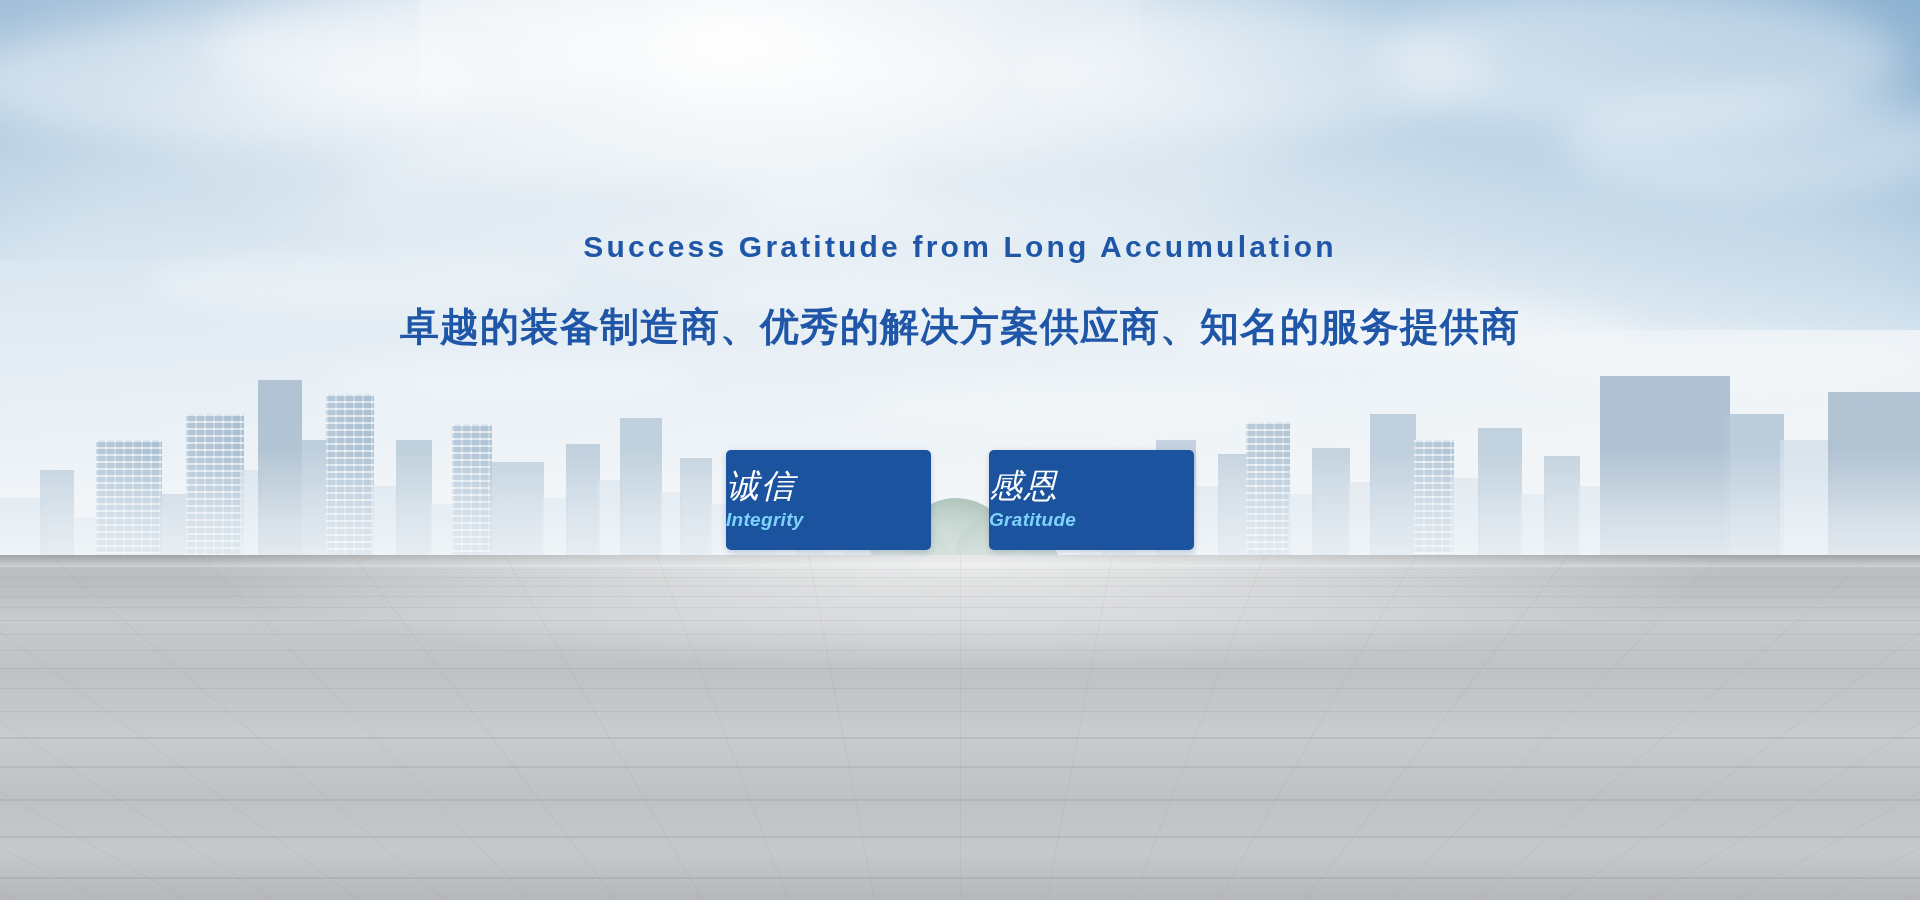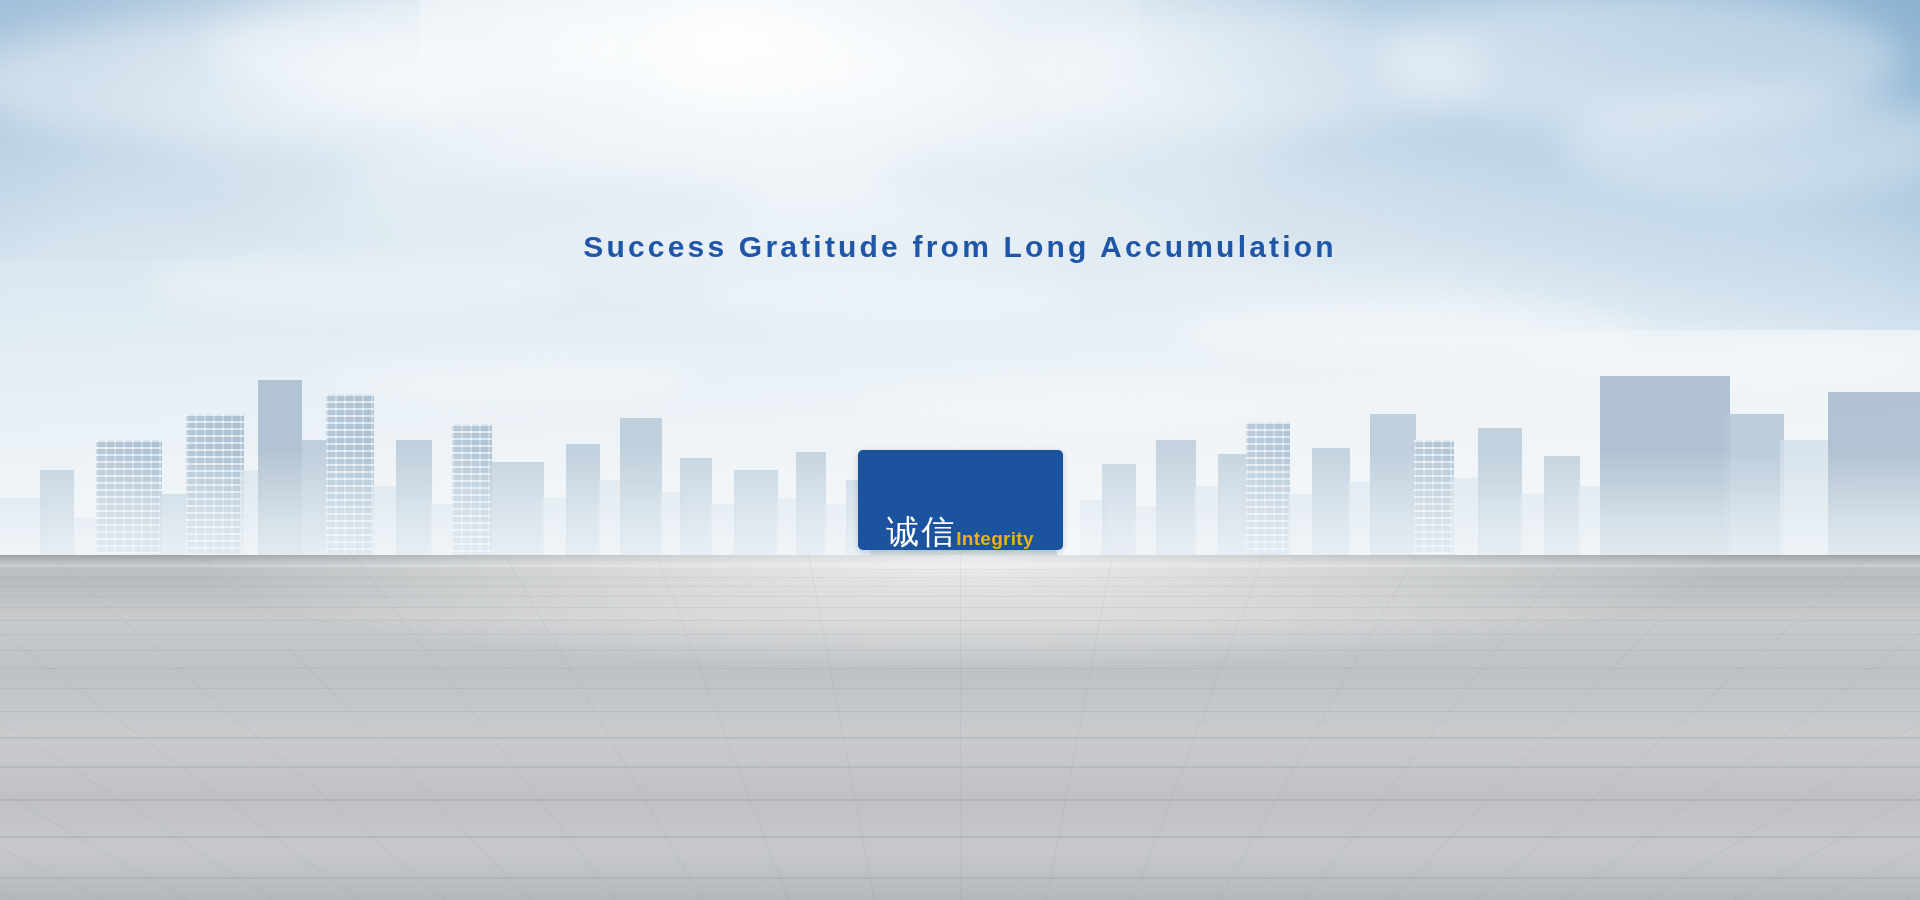--- a/index.html
+++ b/index.html
@@ -103,29 +103,30 @@
   }
 
   
   .cards{
     position:absolute;top:450px;left:0;width:1920px;
     display:flex;justify-content:center;align-items:flex-start;gap:58px;
   }
   .card{
     width:205px;height:100px;border-radius:5px;
     background:#1b539f;
-    display:flex;flex-direction:row;align-items:flex-end;justify-content:center;
+    display:flex;flex-direction:column;align-items:flex-start;justify-content:center;
     box-shadow:0 2px 6px rgba(30,60,110,.22);
+    font-style:italic;
   }
   .card-cn{
     font-family:"DejaVu Sans","Liberation Sans",sans-serif;
     font-size:33px;color:#ffffff;line-height:1.06;letter-spacing:2px;
   }
   .card-en{
-    font-size:19px;font-weight:700;color:#eab308;margin-top:5px;letter-spacing:.3px;
+    font-size:19px;font-weight:700;color:#7dd3fc;margin-top:5px;letter-spacing:.3px;
   }
 </style>
 </head>
 <body>
 
 <div class="banner">
 
   <div class="sky"></div>
   <div class="sky-blue-right"></div>
   <div class="sky-blue-left"></div>
@@ -250,23 +251,28 @@
         <div class="vline" style="left: 1820px; height: 744.731px; transform: rotate(62.4027deg); opacity: 0.25;"></div>
         <div class="vline" style="left: 1906px; height: 803.804px; transform: rotate(64.5826deg); opacity: 0.245;"></div>
       </div>
   </div>
 
   <div class="content">
 
 
     <div class="sub-en">Success Gratitude from Long Accumulation</div>
 
+    <div class="tagline-cn">卓越的装备制造商、优秀的解决方案供应商、知名的服务提供商</div>
 
 
     <div class="cards" id="cards">
         <div class="card" style="background: rgb(27, 83, 159);">
           <div class="card-cn">诚信</div>
           <div class="card-en">Integrity</div>
         </div>
+        <div class="card" style="background: rgb(27, 83, 159);">
+          <div class="card-cn">感恩</div>
+          <div class="card-en">Gratitude</div>
+        </div>
       </div>
 
   </div>
 </div>
 
 </body></html>

